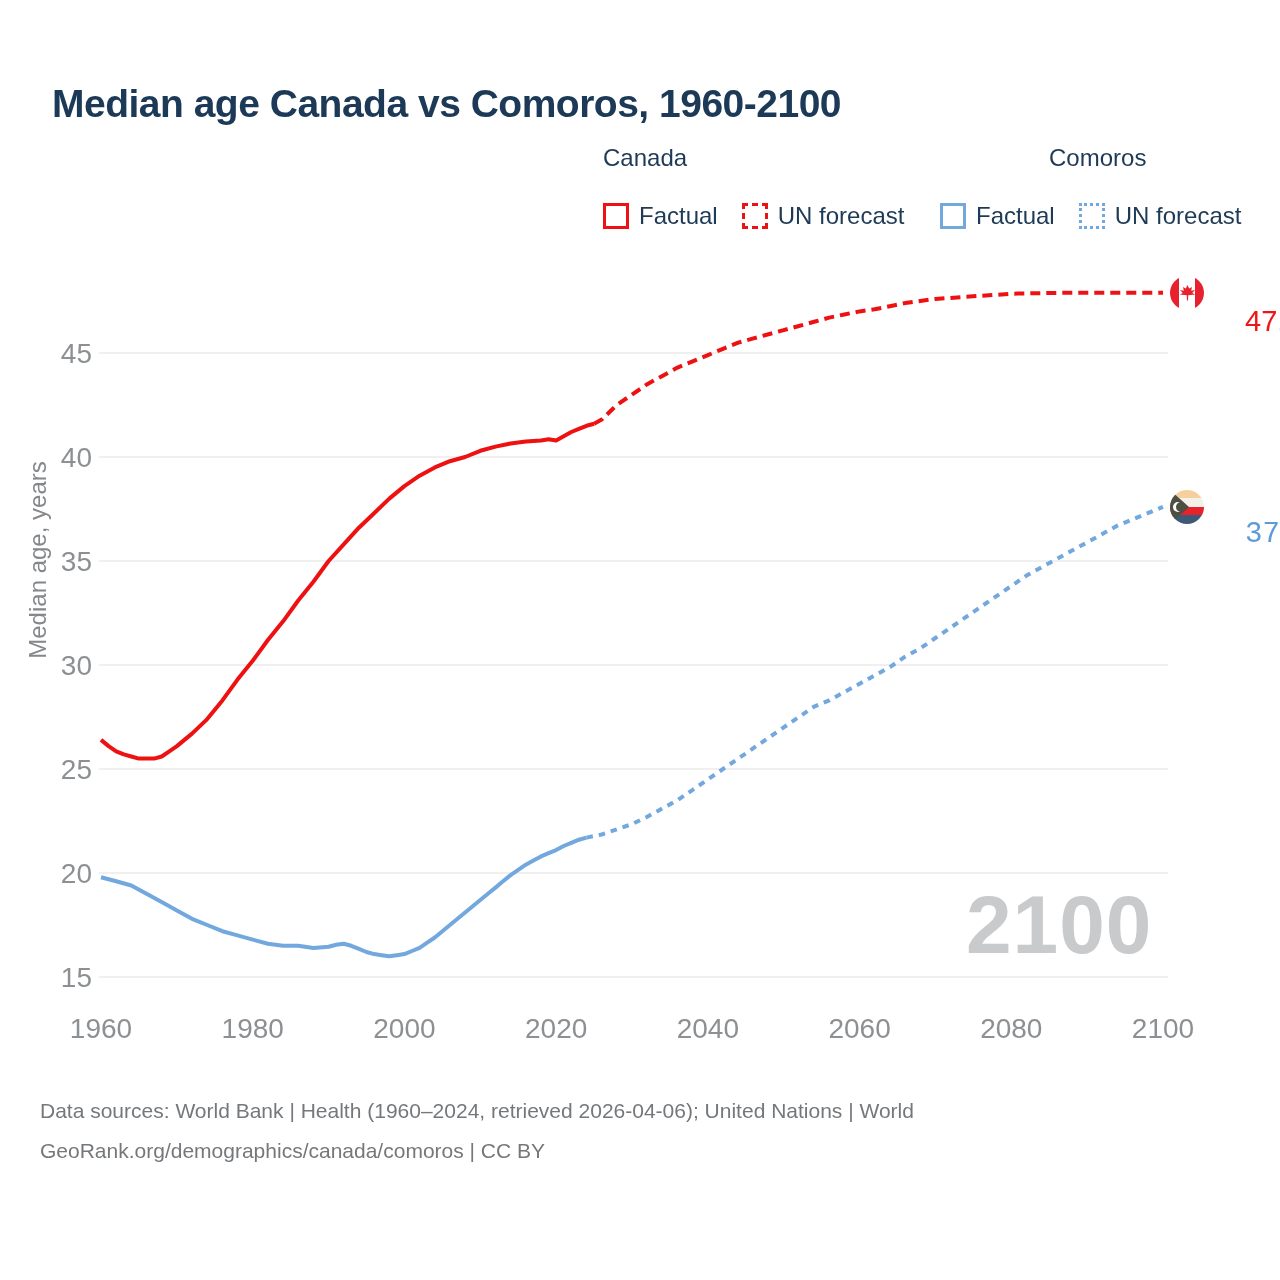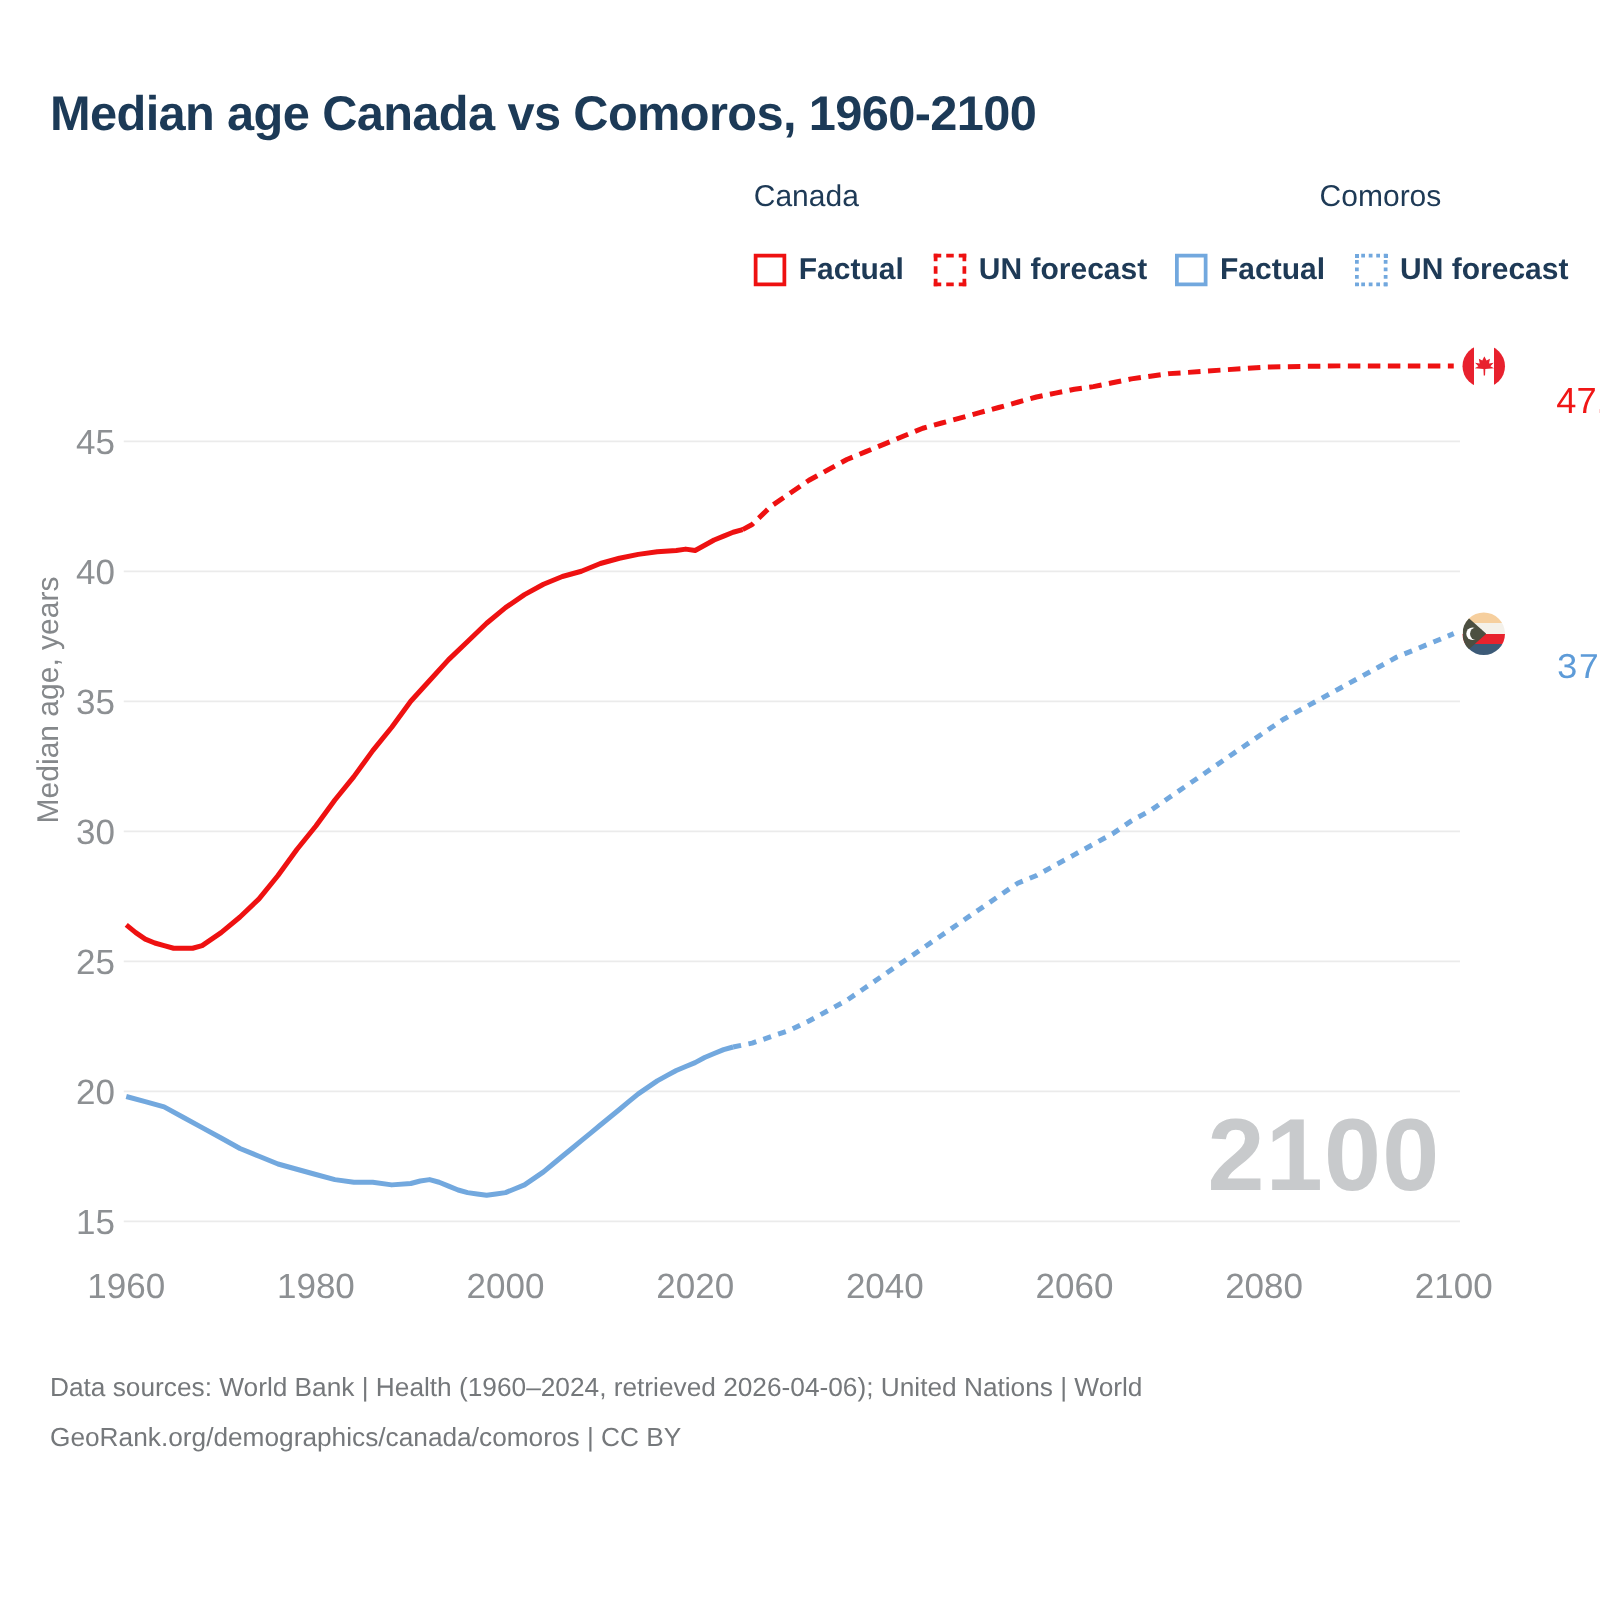--- a/index.html
+++ b/index.html
@@ -1,29 +1,29 @@
 <!DOCTYPE html>
 <html><head>
 <meta charset="utf-8">
 <style>
   html,body{margin:0;padding:0;background:#fff;}
   .stage{
     position:relative;width:1280px;height:1280px;background:#ffffff;
     font-family:"Liberation Sans","DejaVu Sans",sans-serif;overflow:hidden;
   }
   .chart-title{
-    position:absolute;left:40px;top:70px;margin:0;
+    position:absolute;left:40px;top:70px;margin:12px;
     font-size:39px;font-weight:bold;letter-spacing:-0.5px;color:#1c3a57;
   }
   
   .legend{position:absolute;top:144px;}
   .legend.canada{left:603px;}
   .legend.comoros{left:940px;text-align:center;}
   .legend-header{font-size:24px;color:#1e3a56;margin-bottom:30px;}
-  .legend-row{display:flex;align-items:center;gap:10px;font-weight:bold;}
+  .legend-row{display:flex;align-items:center;gap:10px;}
   .swatch{width:20px;height:20px;flex:0 0 auto;background:#fff;}
   .swatch.solid-red{border:3px solid #ee1111;}
   .swatch.dashed-red{border:3px dashed #ee1111;}
   .swatch.solid-blue{border:3px solid #72a8de;}
   .swatch.dotted-blue{border:3px dotted #72a8de;}
   .legend-label{font-size:24px;color:#1e3a56;margin-right:14px;}
   
   svg.plot{position:absolute;left:0;top:0;pointer-events:none;}
   .watermark{
     position:absolute;left:966px;top:884px;

